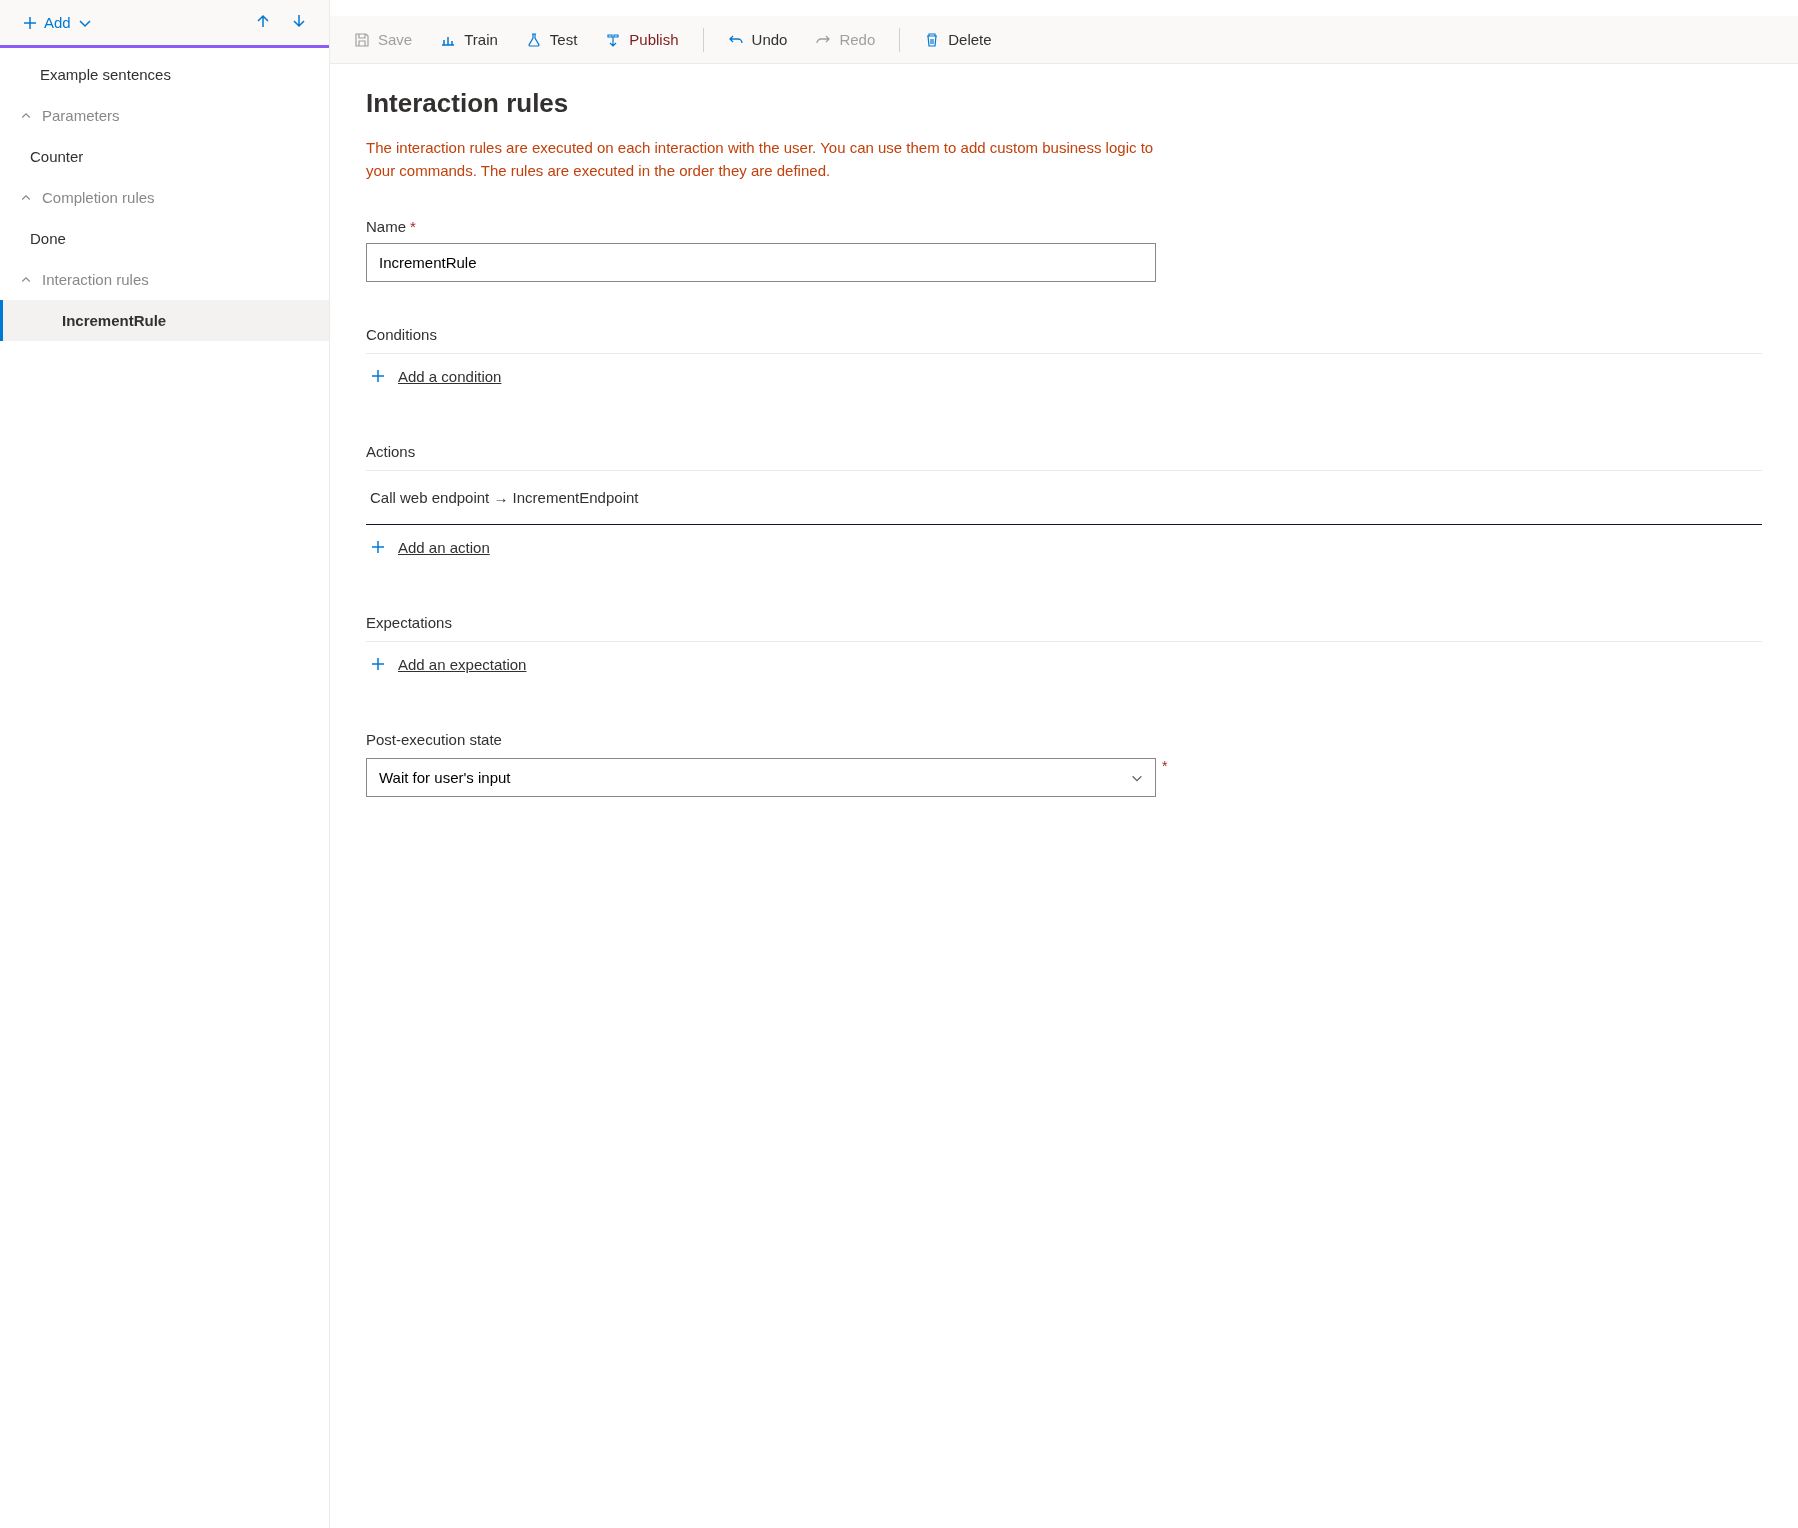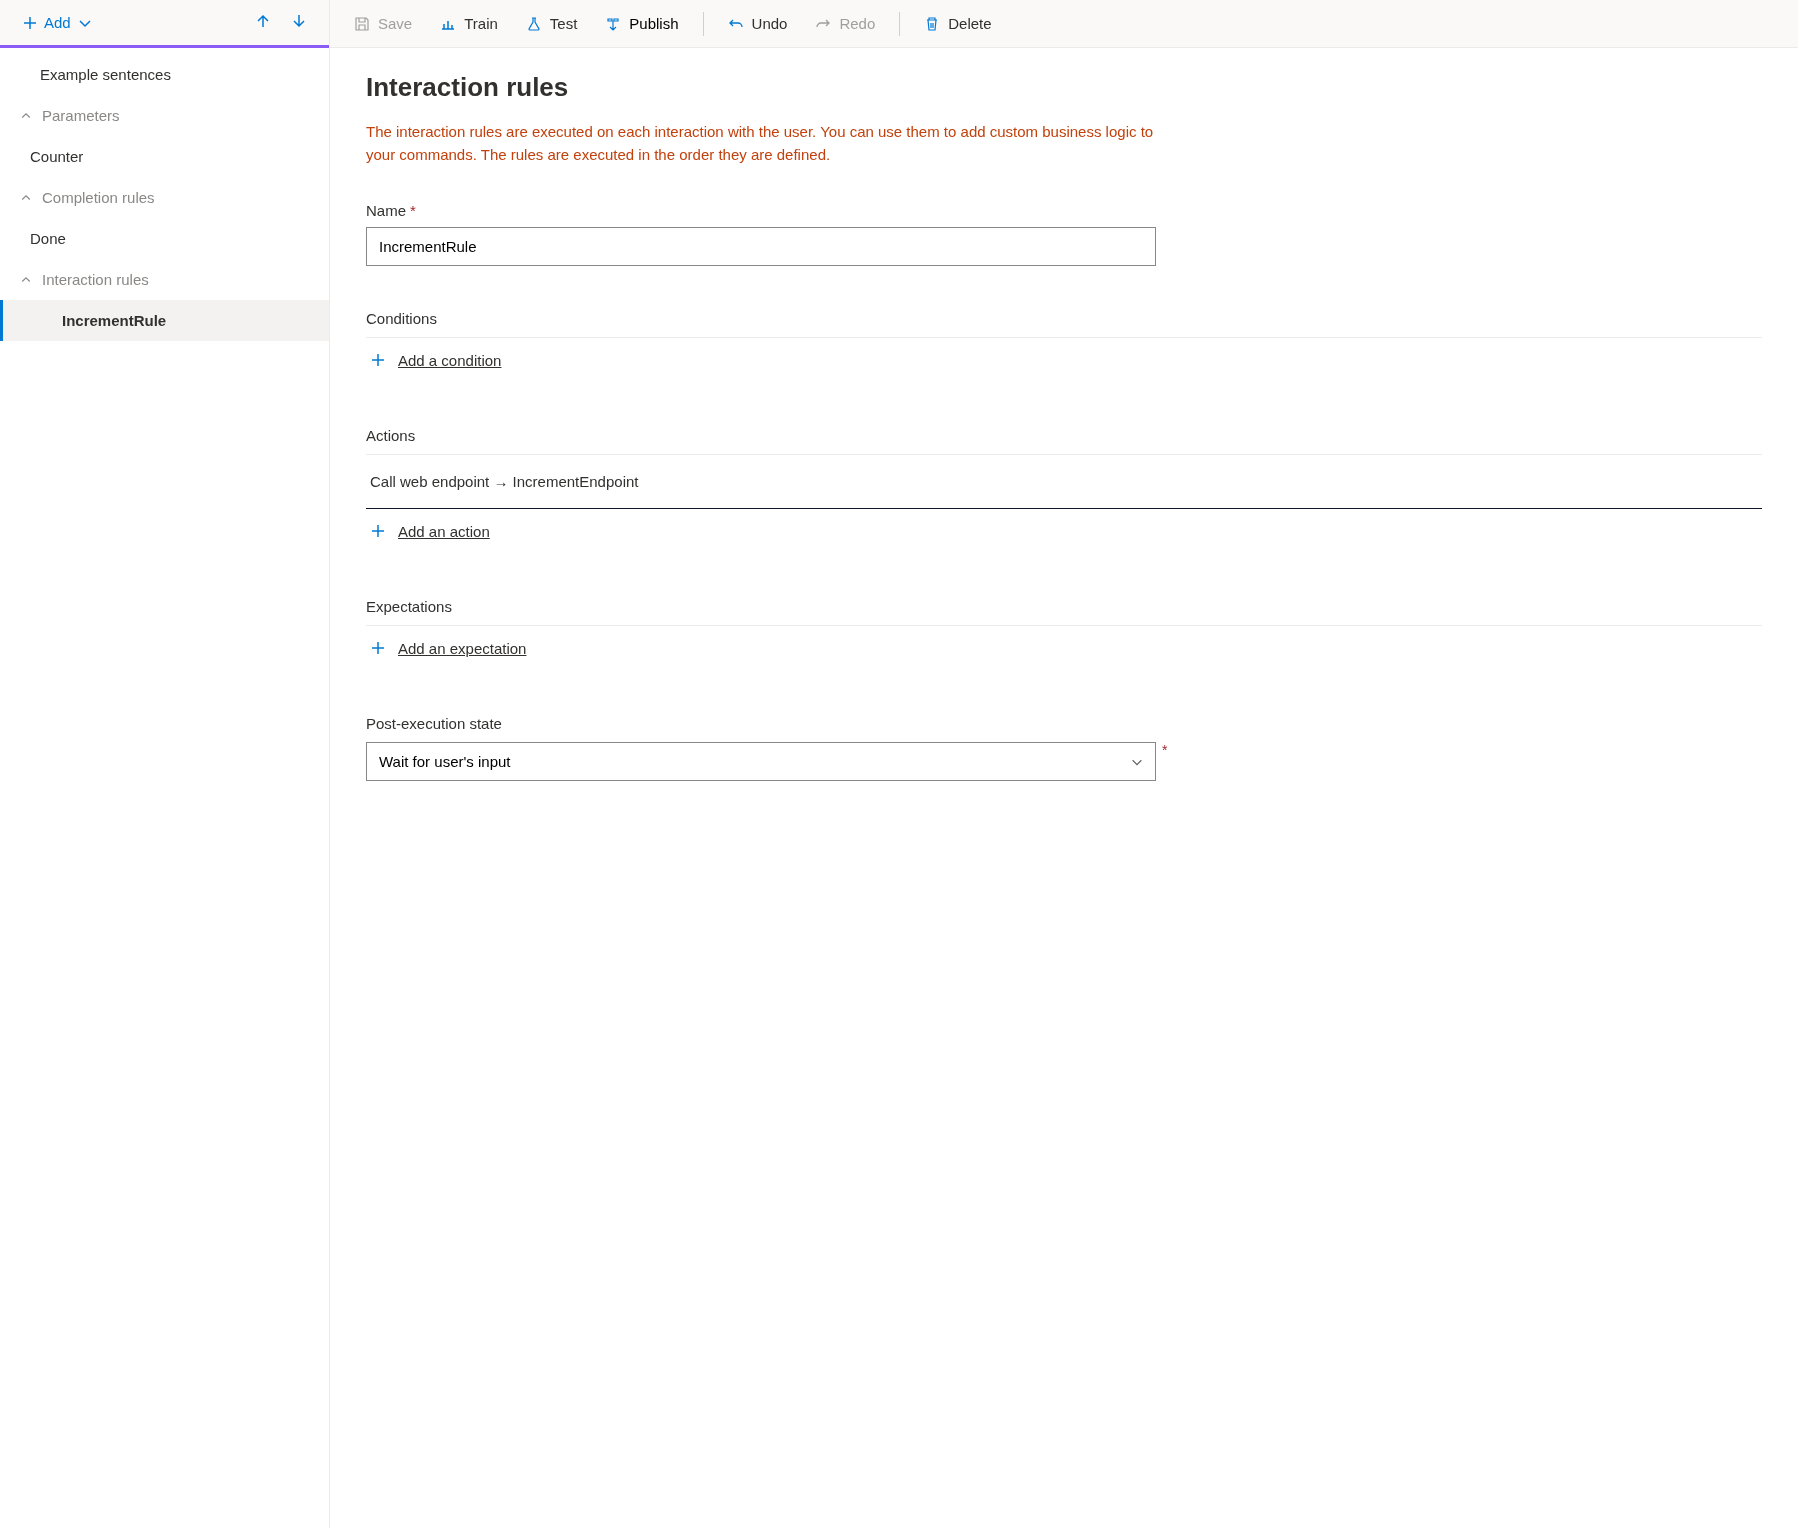--- a/index.html
+++ b/index.html
@@ -15,21 +15,21 @@
 .sidebar-toolbar svg { width: 16px; height: 16px; }
 
 .tree { padding-top: 6px; }
 .tree-item { display: flex; align-items: center; padding: 12px 12px 12px 40px; font-size: 15px; cursor: pointer; }
 .tree-item.level2 { padding-left: 30px; }
 .tree-header { display: flex; align-items: center; gap: 10px; padding: 12px 20px; color: #8a8886; font-size: 15px; cursor: pointer; }
 .tree-header .chev { width: 12px; height: 12px; flex-shrink: 0; }
 .tree-item.selected { background: #f3f2f1; font-weight: 600; border-left: 3px solid #0078d4; padding-left: 59px; }
 
 
-.main { flex: 1; display: flex; flex-direction: column; }
+.main { flex: 1; display: flex; flex-direction: column; margin-top: 16px; }
 .top-toolbar { display: flex; align-items: center; gap: 4px; padding: 0 12px; background: #faf9f8; border-bottom: 1px solid #edebe9; height: 48px; }
 .tb-btn { display: flex; align-items: center; gap: 8px; background: none; border: none; font-size: 15px; padding: 8px 12px; cursor: pointer; color: #323130; }
 .tb-btn.disabled { color: #a19f9d; cursor: default; }
 .tb-btn svg { width: 16px; height: 16px; }
 .tb-sep { width: 1px; height: 24px; background: #d2d0ce; margin: 0 8px; }
 
 .content { padding: 24px 36px 40px 36px; overflow-y: auto; }
 h1 { font-size: 26px; font-weight: 600; margin-bottom: 18px; }
 .desc { font-size: 15px; color: #c2410c; line-height: 1.5; margin-bottom: 36px; max-width: 820px; }
 
@@ -127,21 +127,21 @@
       <button class="tb-btn" style="color:#0078d4">
         <svg viewBox="0 0 16 16">
             <path d="M6 2h4M7 2v4l-4 7a1 1 0 001 1h8a1 1 0 001-1L9 6V2" fill="none" stroke="currentColor" stroke-width="1.2"></path>
           </svg>
         <span style="color:#323130">Test</span>
       </button>
       <button class="tb-btn" style="color:#0078d4">
         <svg viewBox="0 0 16 16">
             <path d="M3 3h4v2H3zM9 3h4v2H9zM8 5v9M5 11l3 3 3-3" fill="none" stroke="currentColor" stroke-width="1.2"></path>
           </svg>
-        <span style="color:#000000">Publish</span>
+        <span style="color:#7f1d1d">Publish</span>
       </button>
       <div class="tb-sep"></div>
       <button class="tb-btn" style="color:#0078d4">
         <svg viewBox="0 0 16 16">
             <path d="M5 4L2 7l3 3M2 7h8a4 4 0 014 4" fill="none" stroke="currentColor" stroke-width="1.3"></path>
           </svg>
         <span style="color:#323130">Undo</span>
       </button>
       <button class="tb-btn disabled">
         <svg viewBox="0 0 16 16">

